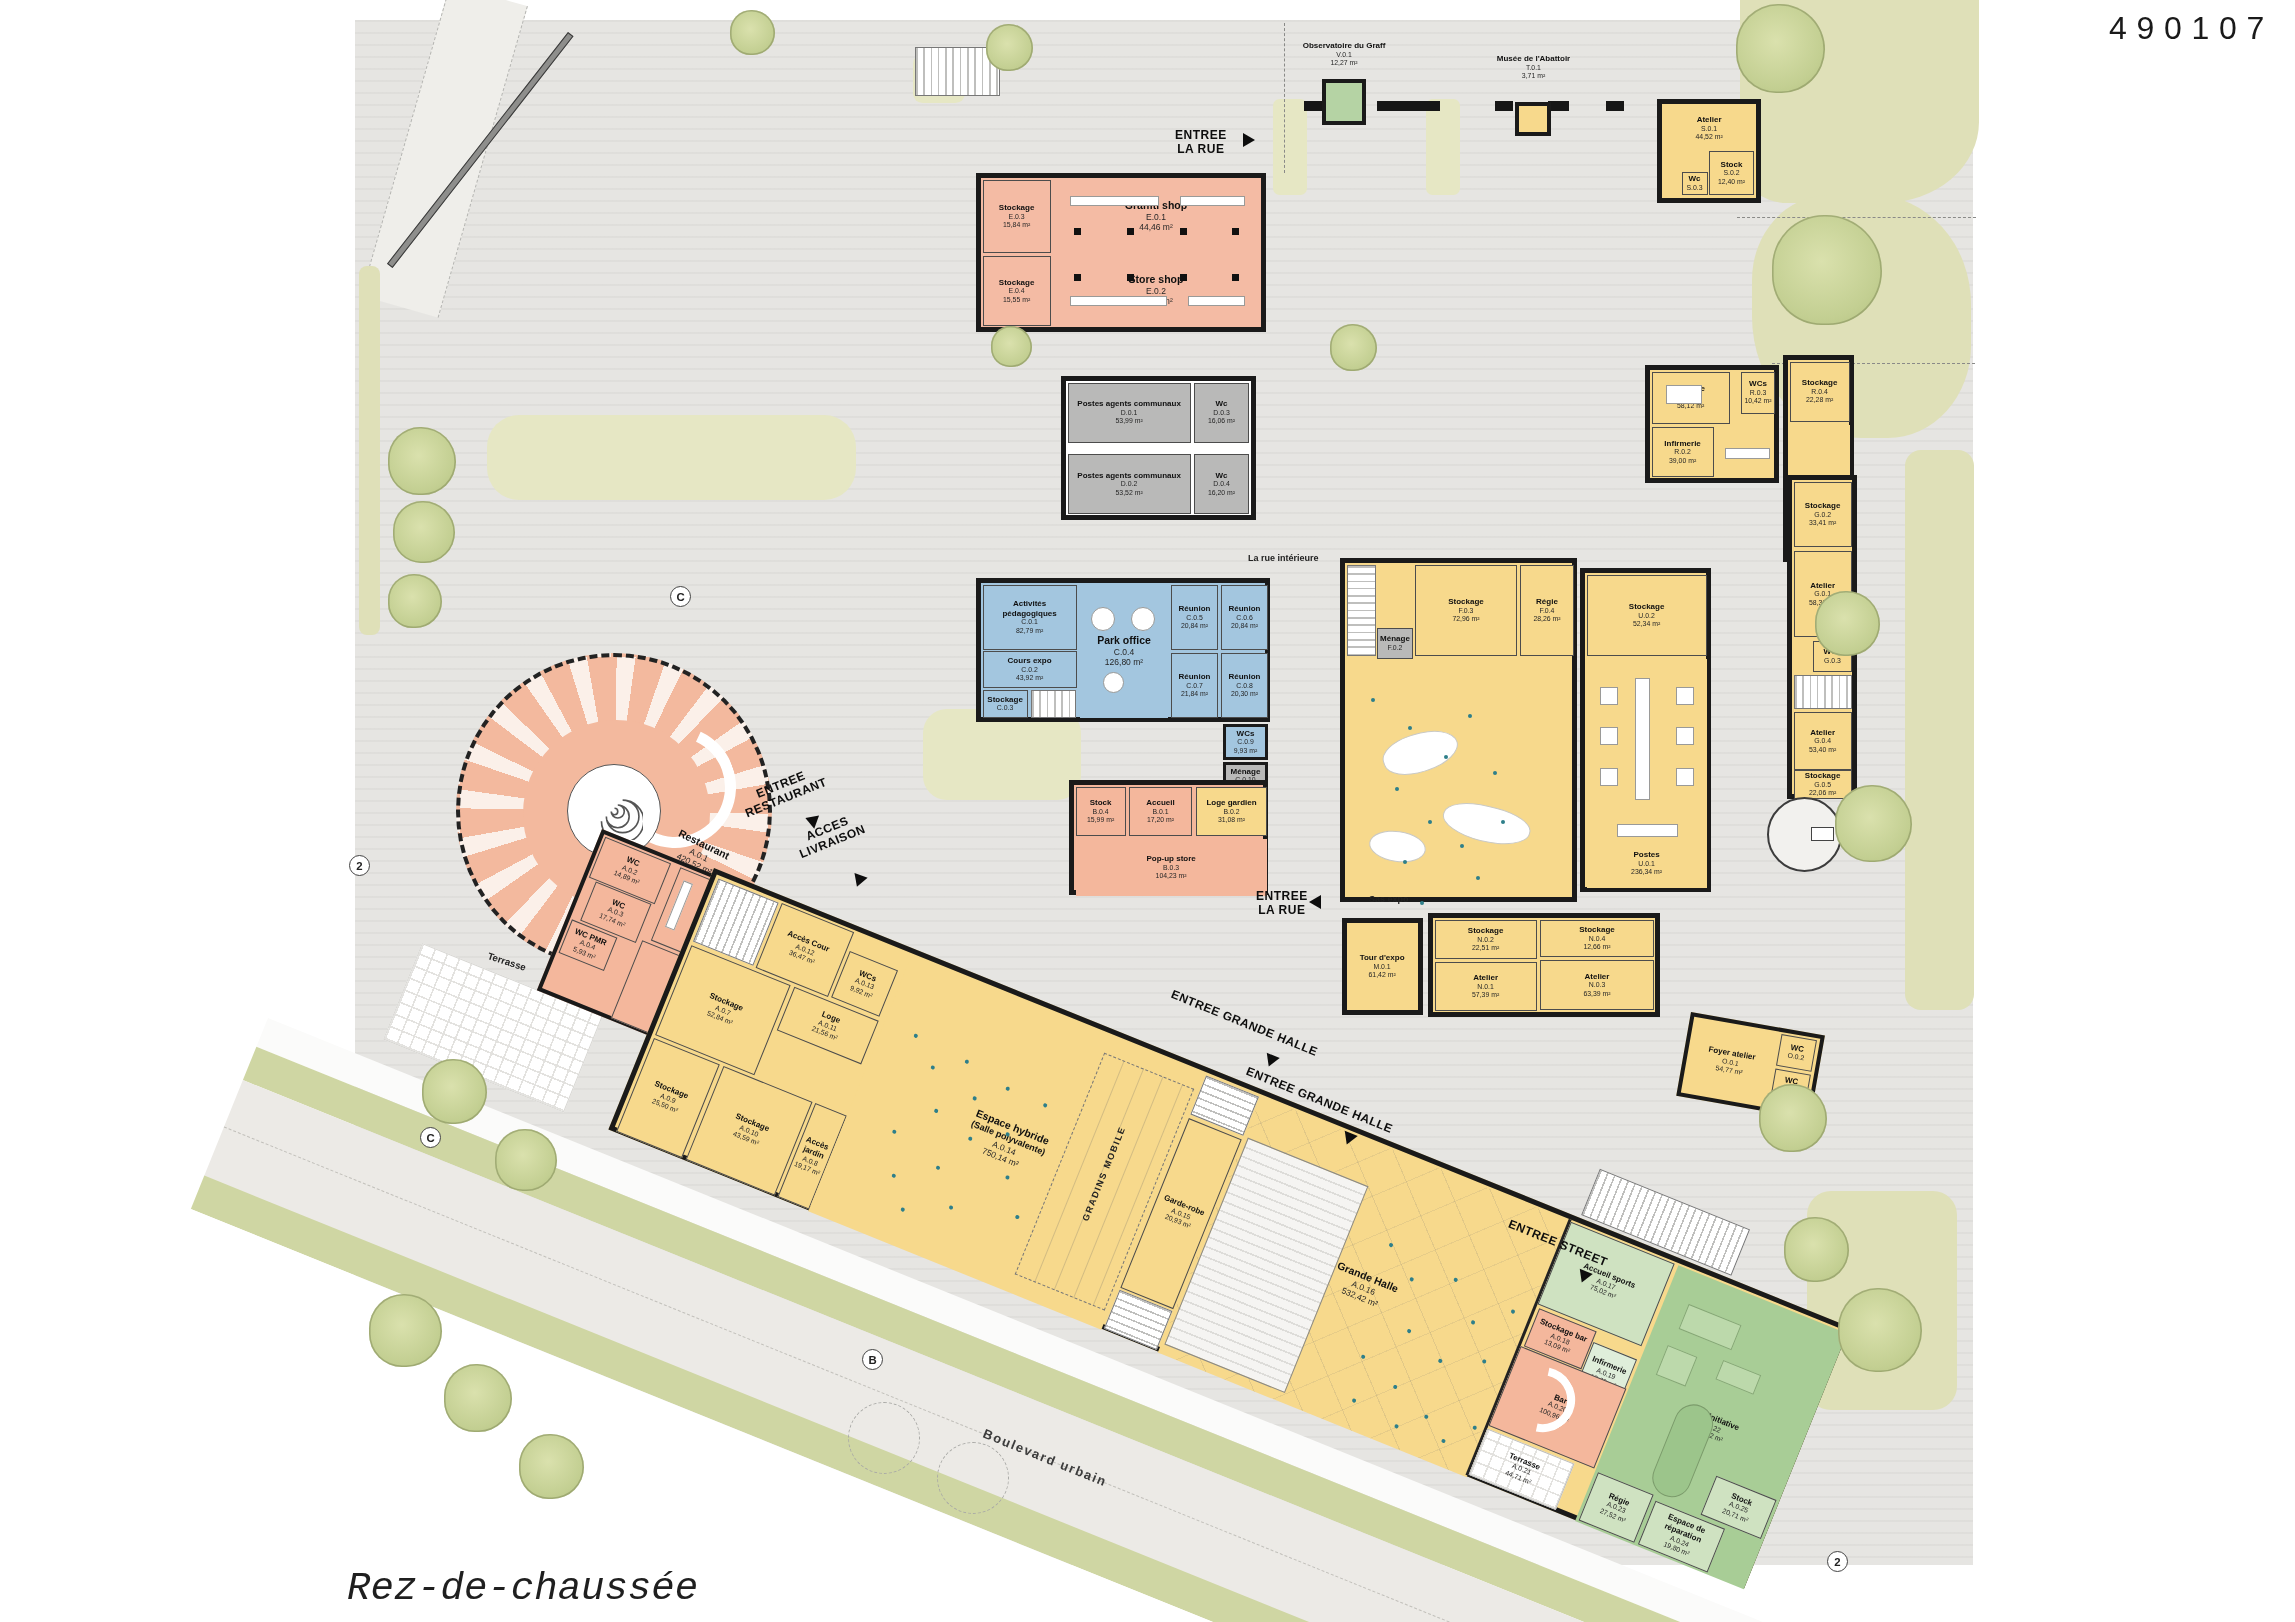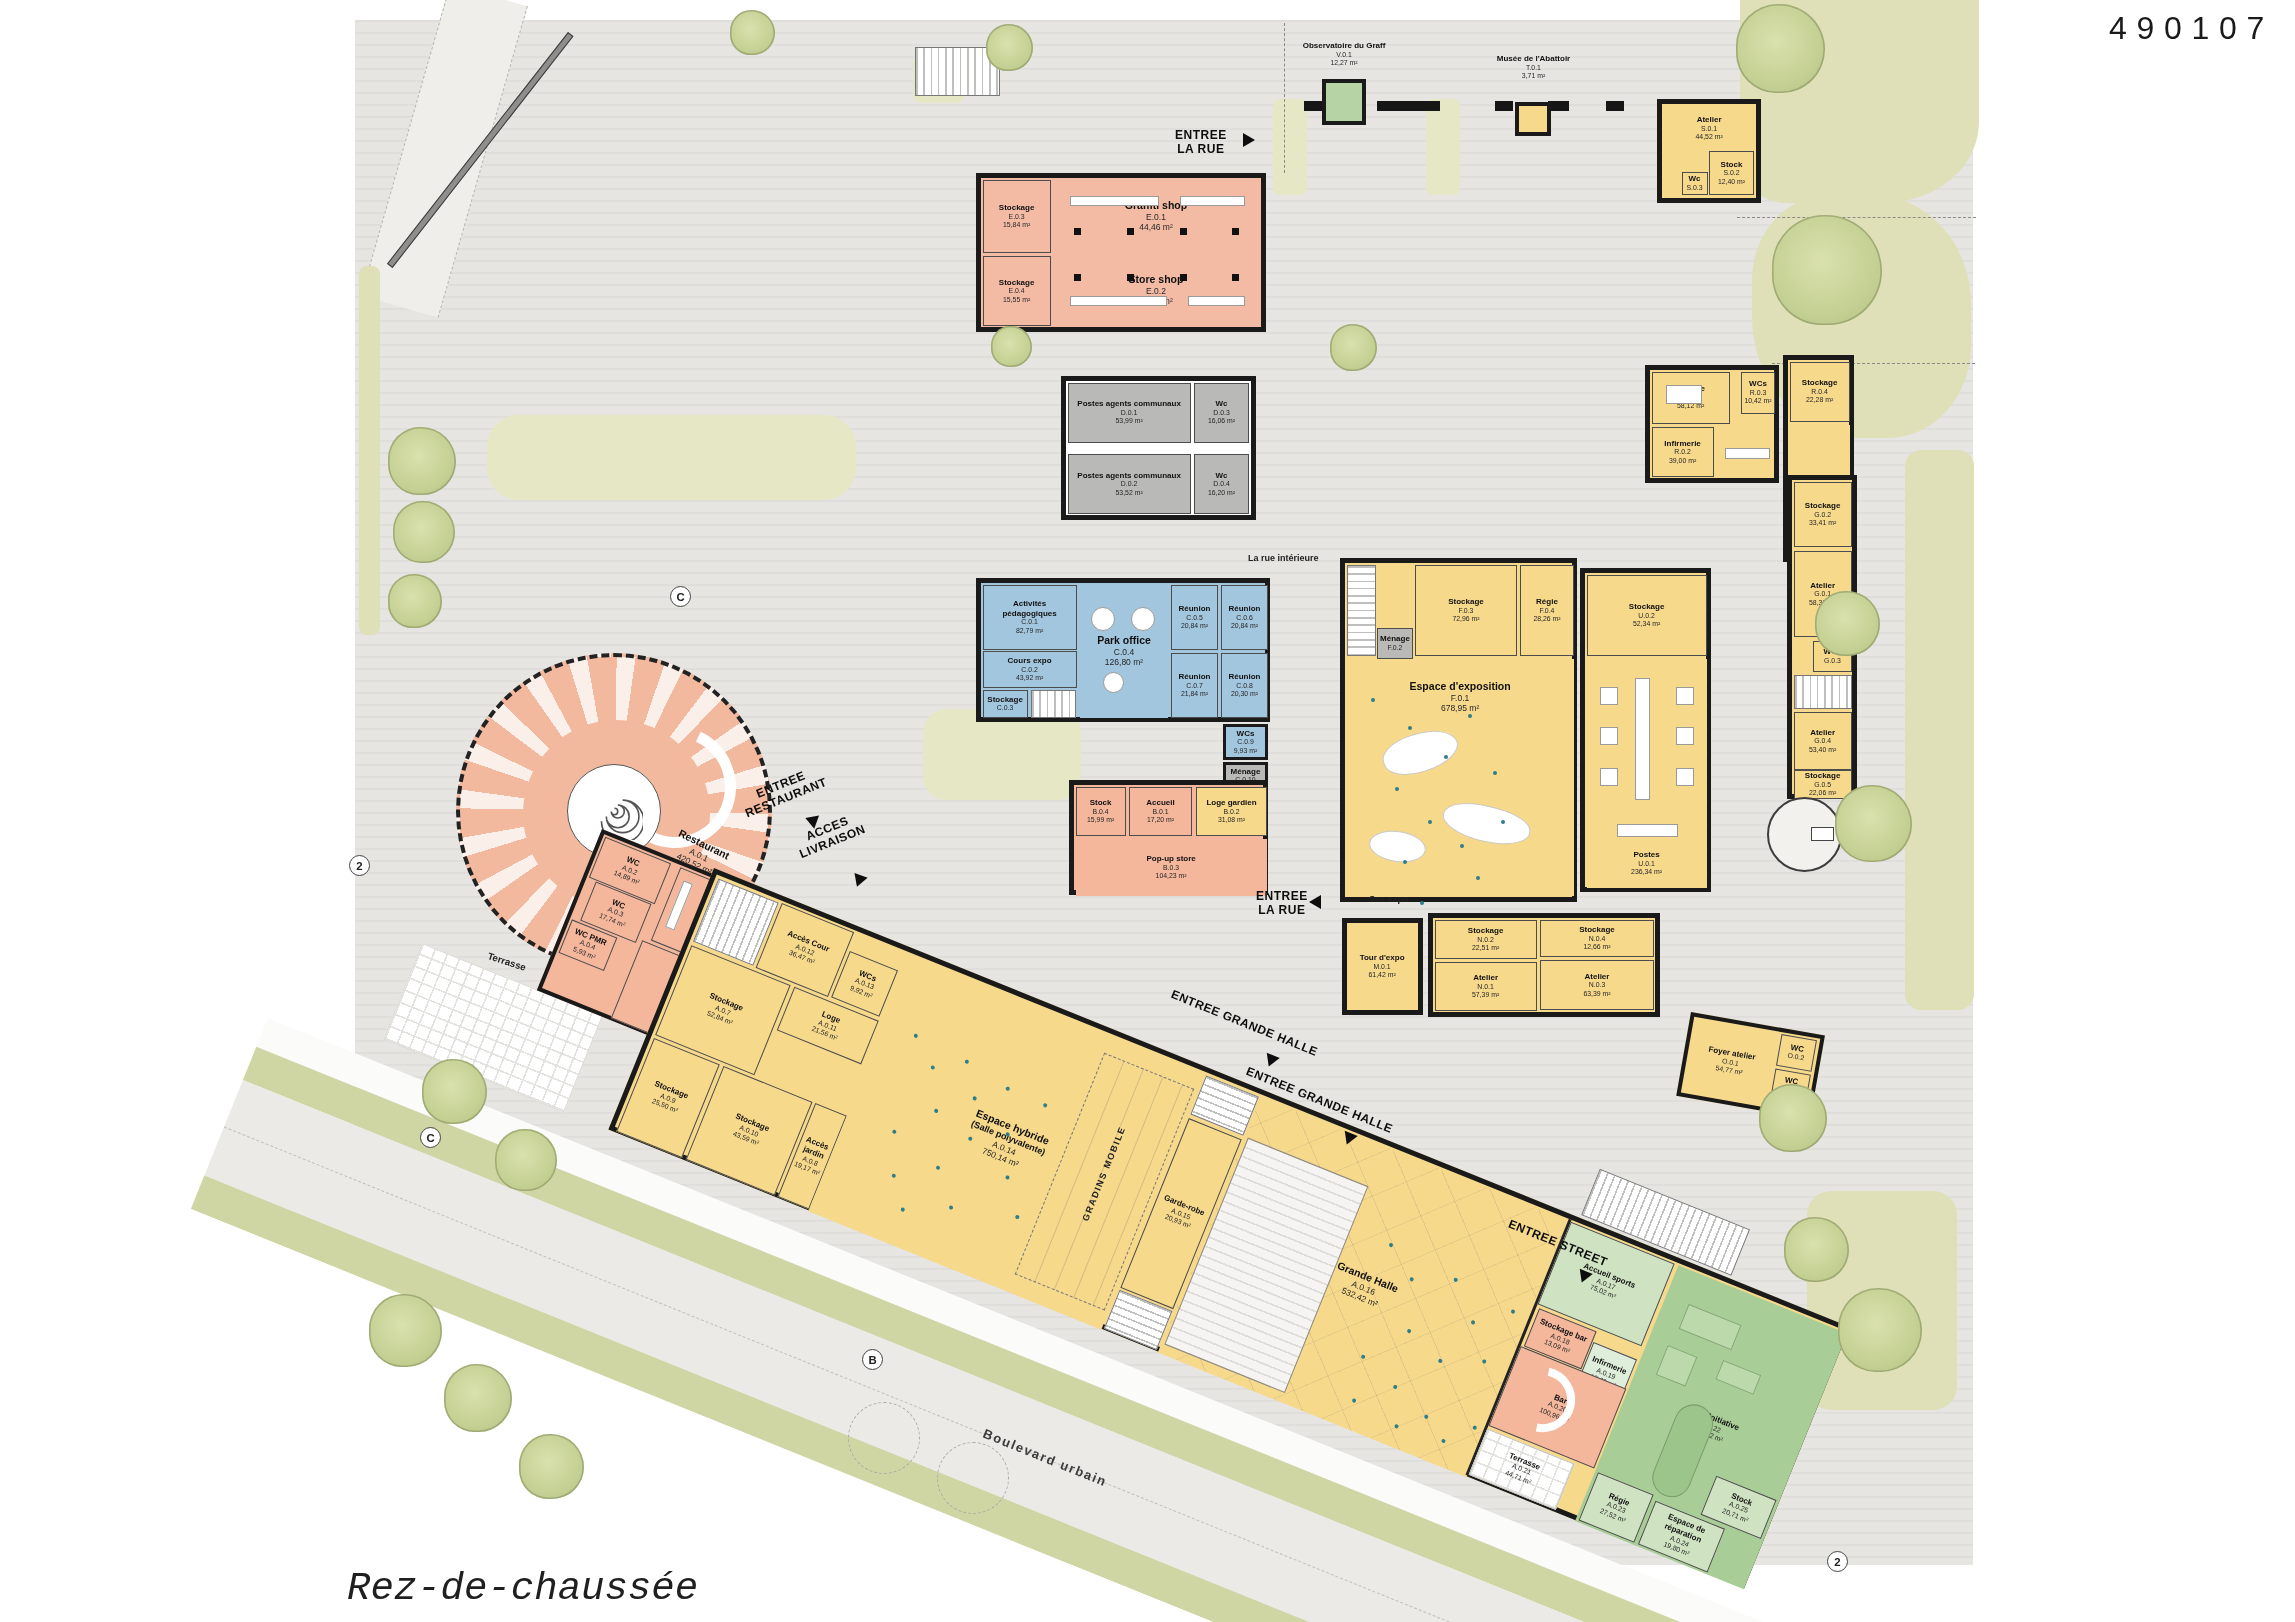--- a/index.html
+++ b/index.html
@@ -306,27 +306,20 @@
           <span class="ar">72,96 m²</span>
         </div>
       </div>
     <div class="room yellow" style="left:175px;top:1.6px;width:54px;height:91px">
         <div class="lbl sm">
           <span class="nm">Régie</span>
           <span class="cd">F.0.4</span>
           <span class="ar">28,26 m²</span>
         </div>
       </div>
-    <div class="room yellow nb" style="left:1.6px;top:96px;width:227px;height:237px;align-items:flex-start;padding-top:21px">
-        <div class="lbl">
-          <span class="nm">Espace d'exposition</span>
-          <span class="cd">F.0.1</span>
-          <span class="ar">678,95 m²</span>
-        </div>
-      </div>
     <div class="furn" style="left:37px;top:170px;width:77px;height:39px;border-radius:45% 55% 50% 50%;transform:rotate(-18deg);border-color:#c9c9c5"></div>
     <div class="furn" style="left:97px;top:243px;width:89px;height:36px;border-radius:50% 45% 55% 50%;transform:rotate(14deg);border-color:#c9c9c5"></div>
     <div class="furn" style="left:24px;top:268px;width:57px;height:31px;border-radius:50%;transform:rotate(8deg);border-color:#c9c9c5"></div>
   </div>
   <div class="dots" style="left:1371px;top:698px;box-shadow:0 0 0 0 #2e7f8a,37px 28px #2e7f8a,73px 57px #2e7f8a,24px 89px #2e7f8a,97px 16px #2e7f8a,122px 73px #2e7f8a,57px 122px #2e7f8a,89px 146px #2e7f8a,32px 162px #2e7f8a,130px 122px #2e7f8a,105px 178px #2e7f8a,49px 203px #2e7f8a"></div>
 
   <div class="bld" style="left:1580px;top:568px;width:131px;height:324px;background:#f7d98c">
     <div class="room yellow" style="left:1.6px;top:1.6px;width:120px;height:81px">
         <div class="lbl sm">
           <span class="nm">Stockage</span>

